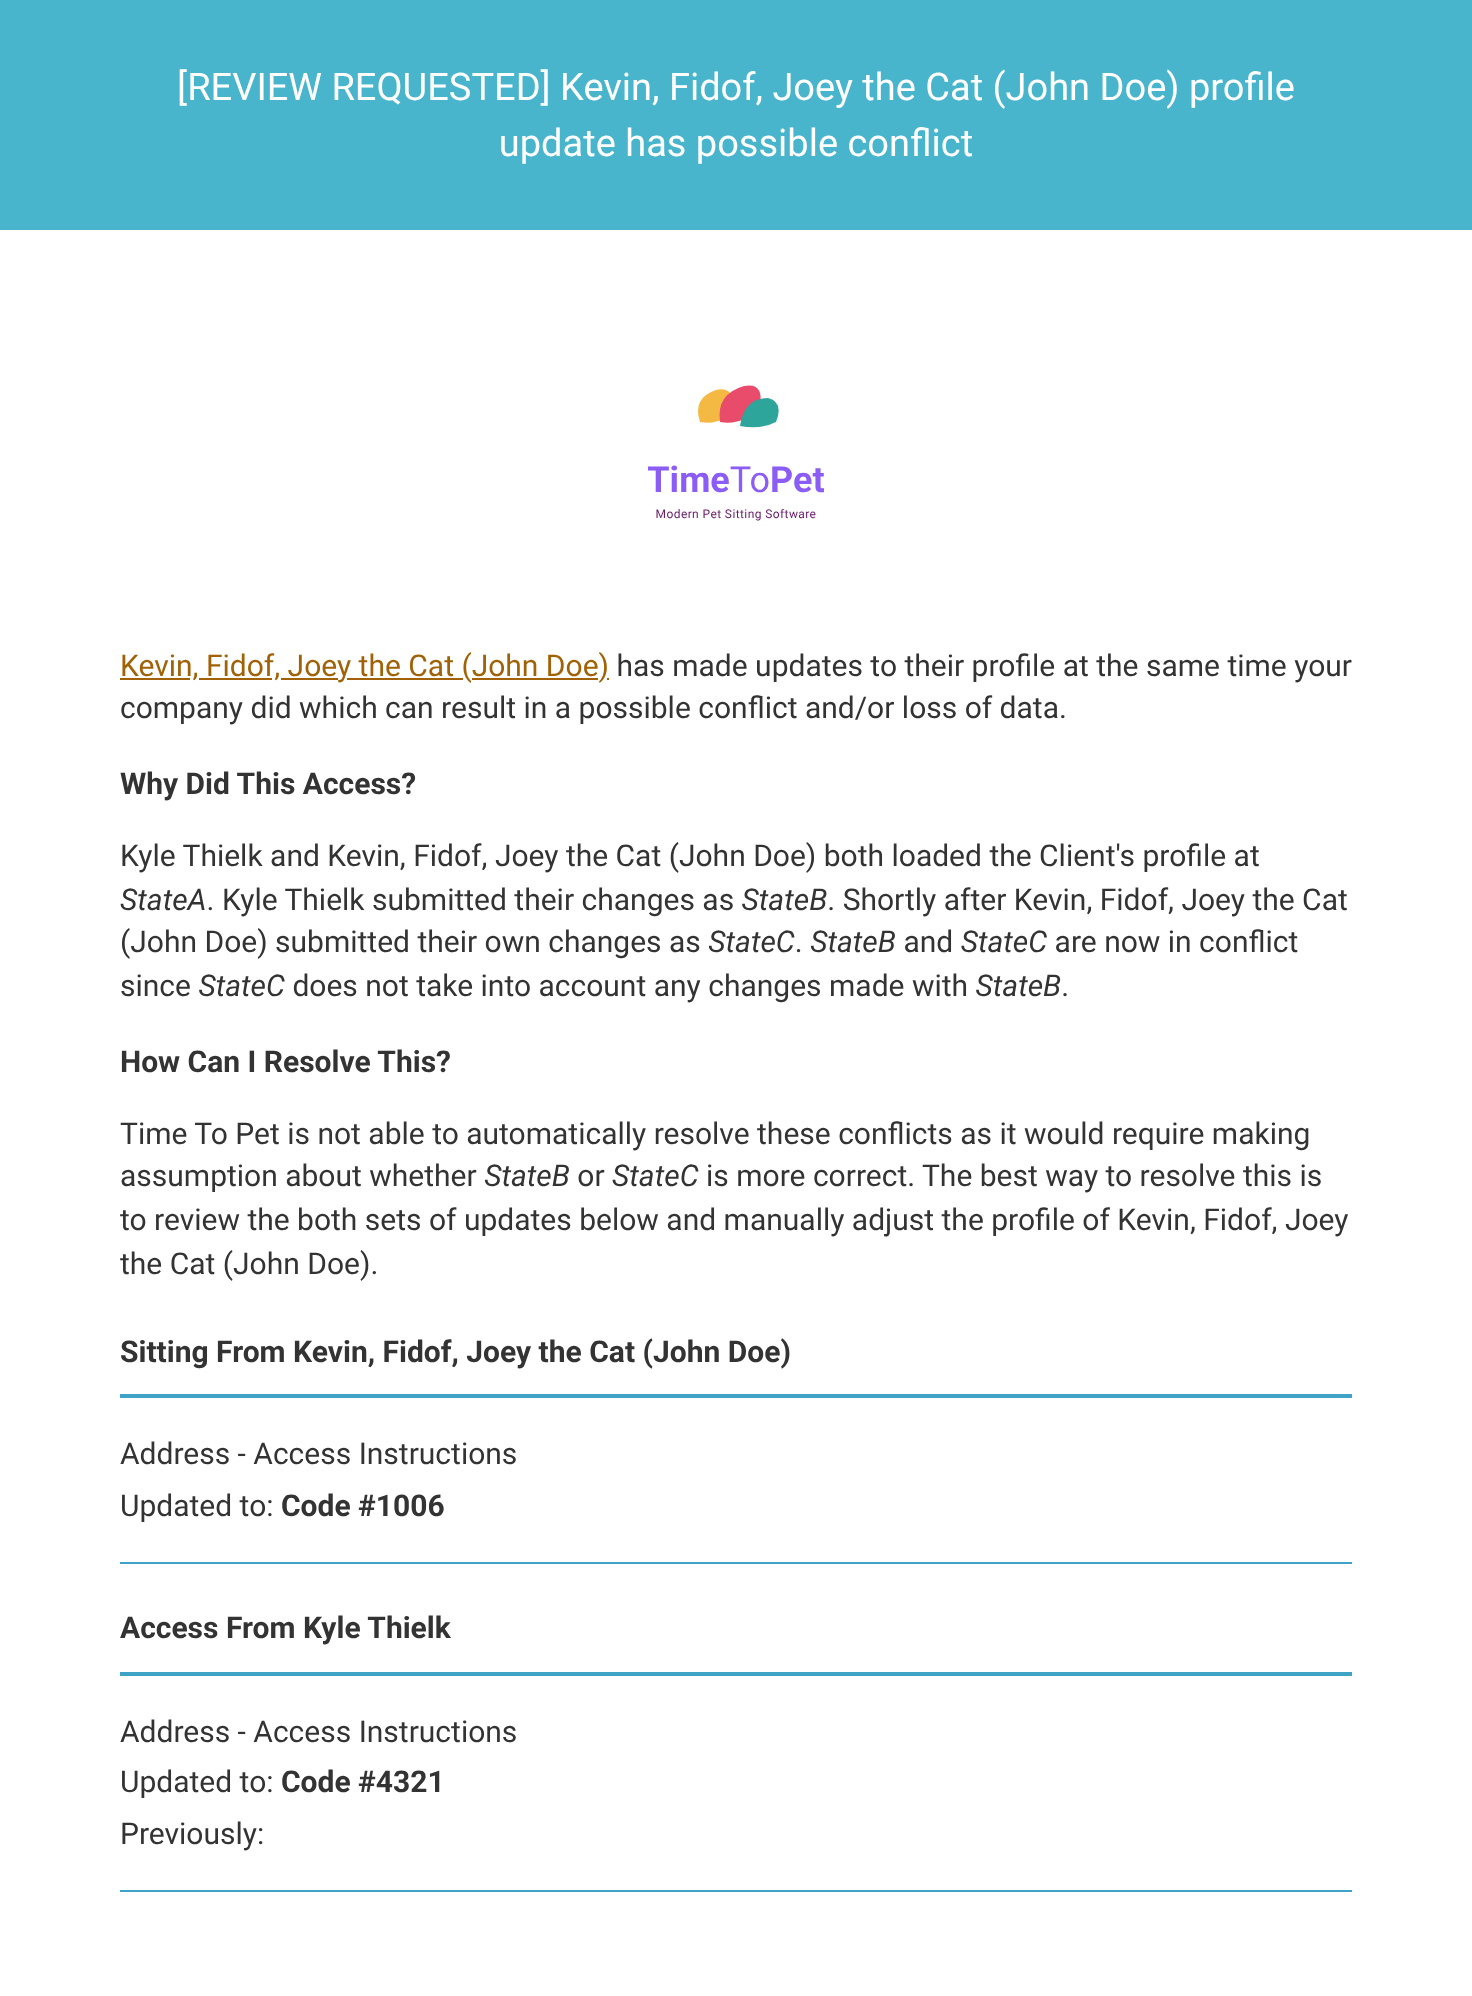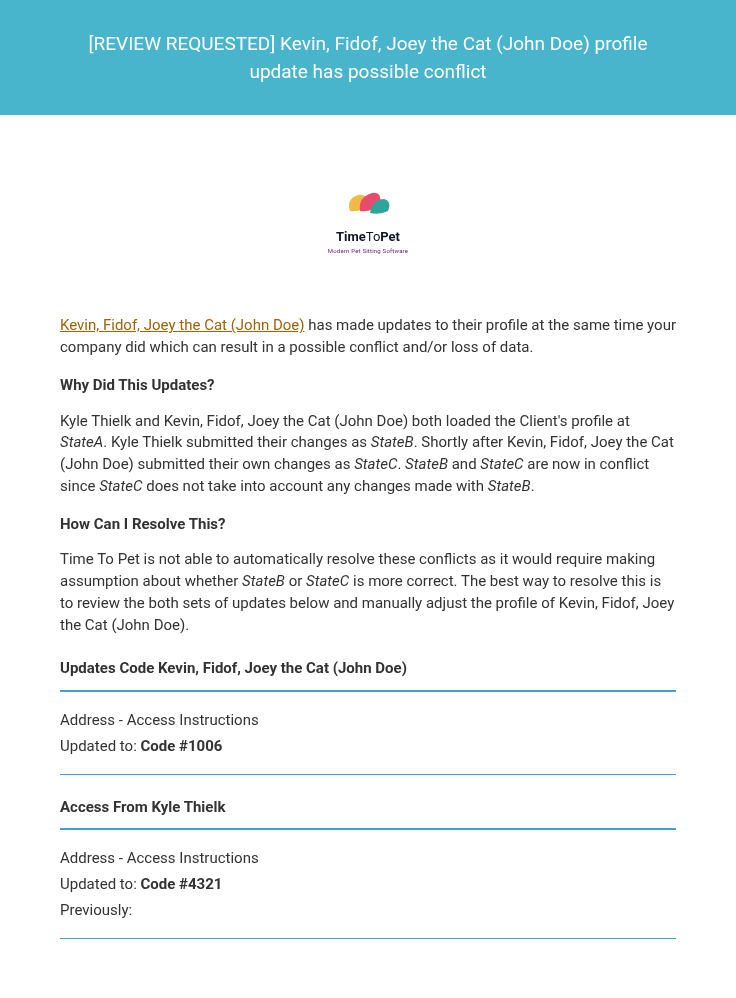--- a/index.html
+++ b/index.html
@@ -25,22 +25,22 @@
     padding: 50px 50px 40px 50px;
   }
   .logo-block {
     text-align: center;
     margin: 10px 0 60px 0;
   }
   .logo-shape {
     display: inline-block;
   }
   .logo-text {
-    font-size: 13px;
-    color: #0f172a;
+    font-size: 18px;
+    color: #8b5cf6;
     margin-top: 2px;
     font-weight: 400;
   }
   .logo-text .bold { font-weight: 700; }
   .logo-sub {
     font-size: 6px;
     color: #6a1b6a;
     letter-spacing: 0.2px;
   }
   p { margin-bottom: 16px; }
@@ -97,33 +97,33 @@
     <div class="logo-text">
       <span class="bold">Time</span><span>To</span><span class="bold">Pet</span>
     </div>
     <div class="logo-sub">Modern Pet Sitting Software</div>
   </div>
 
   <p>
     <a href="#" class="client-link">Kevin, Fidof, Joey the Cat (John Doe)</a><span> has made updates to their profile at the same time your company did which can result in a possible conflict and/or loss of data.</span>
   </p>
 
-  <p class="q-heading">Why Did This Updates?</p>
+  <p class="q-heading">Why Did This Access?</p>
 
   <p>
     <span>Kyle Thielk and Kevin, Fidof, Joey the Cat (John Doe) both loaded the Client's profile at </span><span class="italic">StateA</span><span>. Kyle Thielk submitted their changes as </span><span class="italic">StateB</span><span>. Shortly after Kevin, Fidof, Joey the Cat (John Doe) submitted their own changes as </span><span class="italic">StateC</span><span>. </span><span class="italic">StateB</span><span> and </span><span class="italic">StateC</span><span> are now in conflict since </span><span class="italic">StateC</span><span> does not take into account any changes made with </span><span class="italic">StateB</span><span>.</span>
   </p>
 
   <p class="q-heading">How Can I Resolve This?</p>
 
   <p>
     <span>Time To Pet is not able to automatically resolve these conflicts as it would require making assumption about whether </span><span class="italic">StateB</span><span> or </span><span class="italic">StateC</span><span> is more correct. The best way to resolve this is to review the both sets of updates below and manually adjust the profile of Kevin, Fidof, Joey the Cat (John Doe).</span>
   </p>
 
-  <div class="section-title">Updates Code Kevin, Fidof, Joey the Cat (John Doe)</div>
+  <div class="section-title">Sitting From Kevin, Fidof, Joey the Cat (John Doe)</div>
   <hr class="hr-blue">
 
   <div class="field-label">Address - Access Instructions</div>
   <div class="kv-line">
     <span>Updated to: </span><span class="bold">Code #1006</span>
   </div>
 
   <hr class="hr-thin">
 
   <div class="section-title">Access From Kyle Thielk</div>

